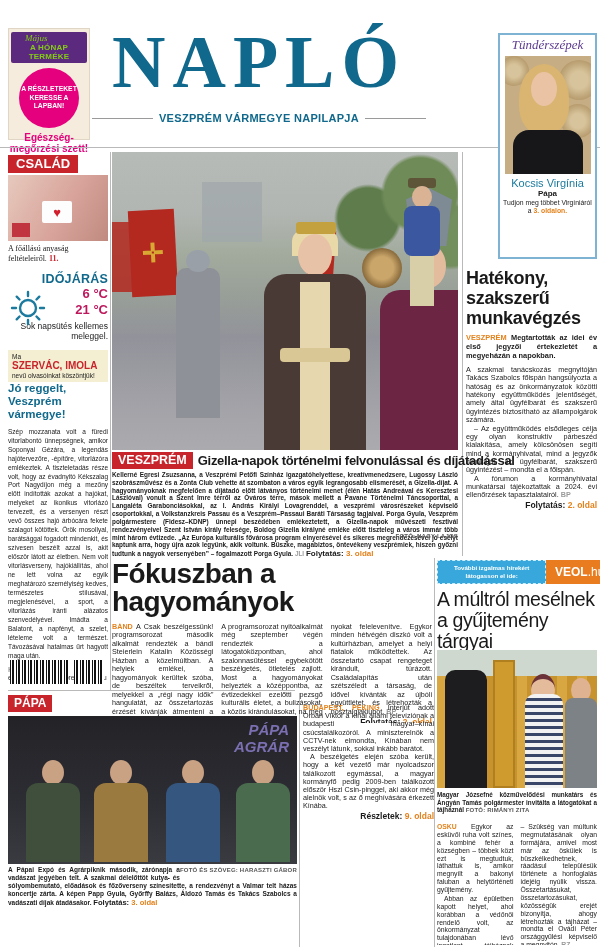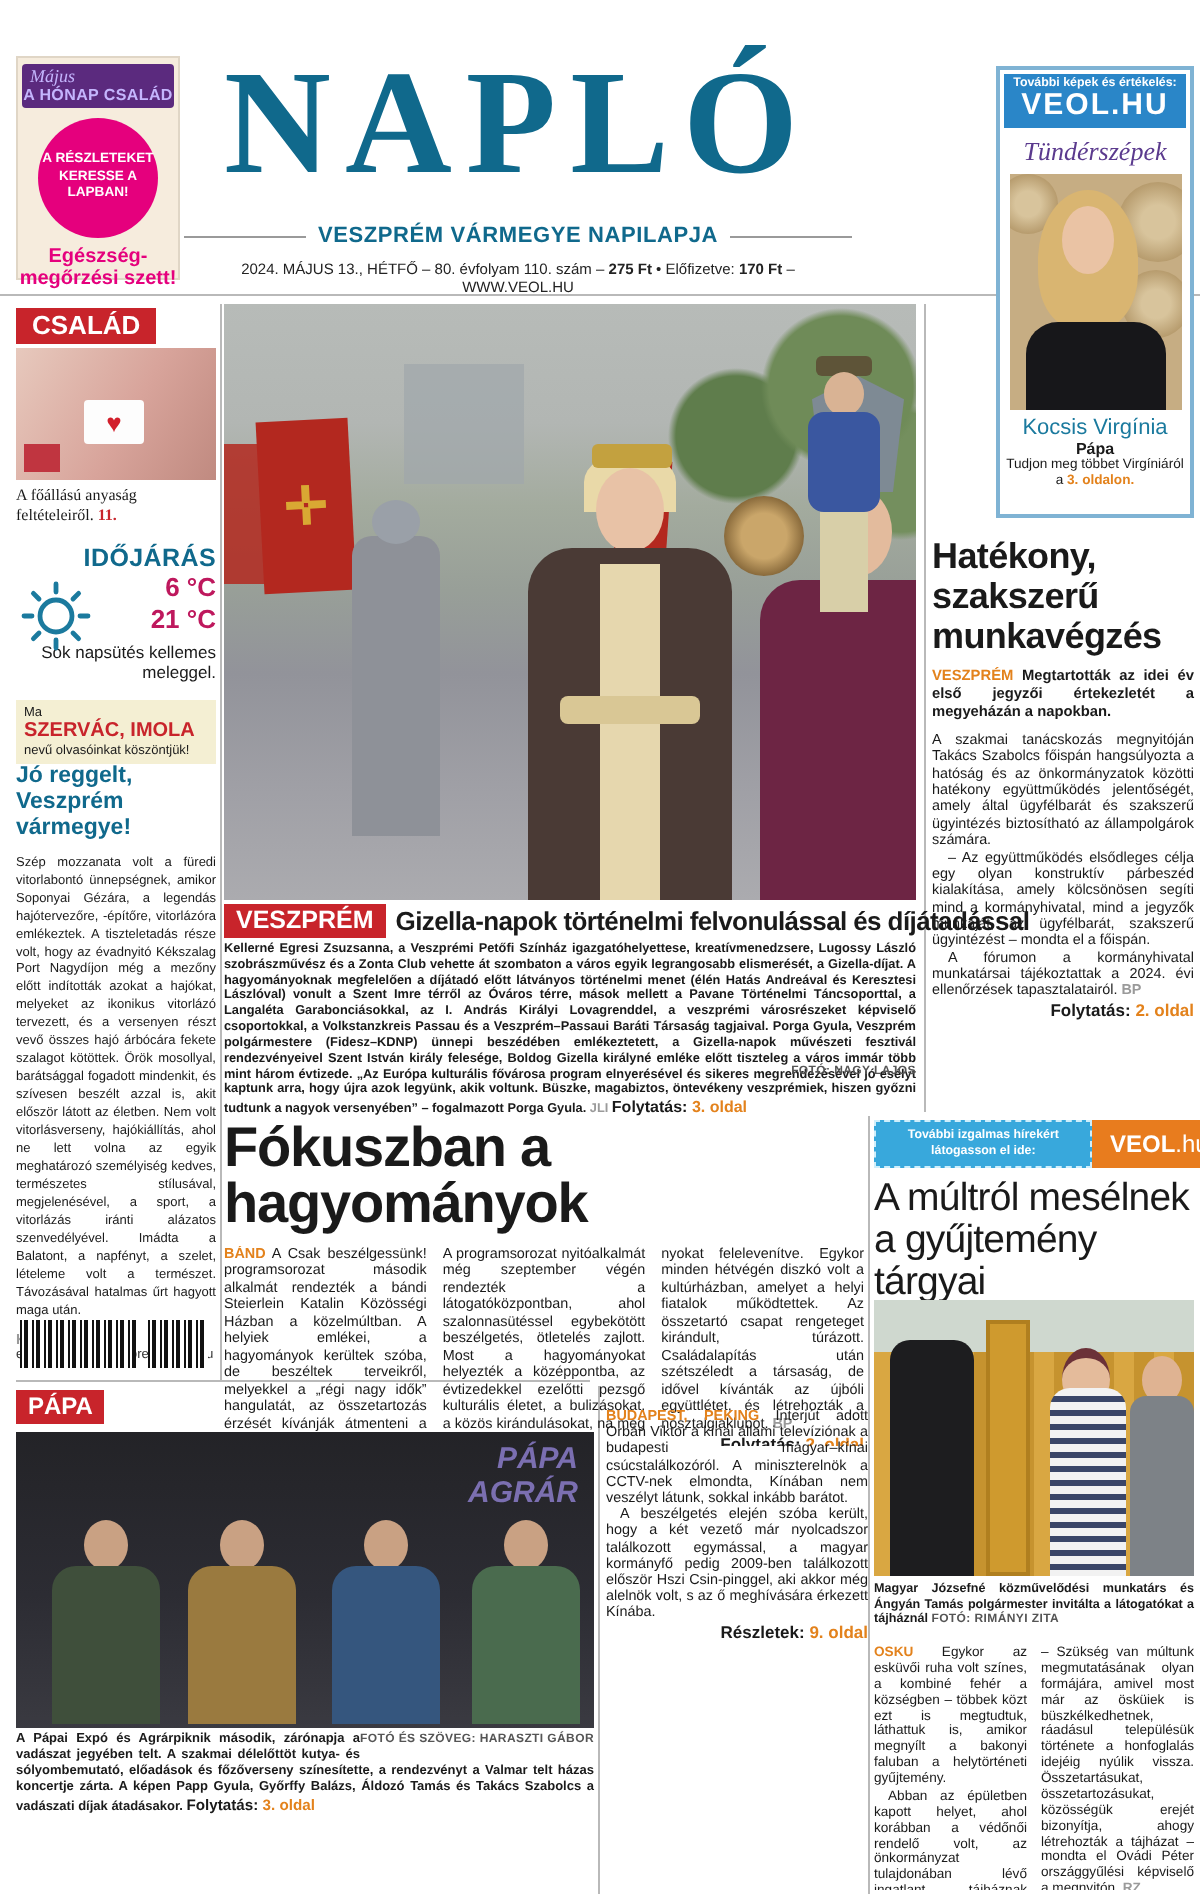--- a/index.html
+++ b/index.html
@@ -2,21 +2,21 @@
 <html><head>
 <meta charset="utf-8">
 <style>
   html,body{margin:0;padding:0;background:#e9e9e9;}
   #page{position:relative;width:600px;height:947px;background:#fff;margin:0 auto;
         font-family:"Liberation Sans",sans-serif;color:#1a1a1a;overflow:hidden;}
   .abs{position:absolute;}
   .rule{background:#b9b9b9;}
   
   .promo-month{left:8px;top:28px;width:82px;height:112px;background:#f6ecdd;border:1px solid #e0d6c6;box-sizing:border-box;text-align:center;}
-  .pm-ribbon{background:#5b2a7e;color:#c4b5fd;margin:3px 2px 0;padding:2px 0;border-radius:2px;}
+  .pm-ribbon{background:#5b2a7e;color:#84cc16;margin:3px 2px 0;padding:2px 10px;border-radius:2px;}
   .pm-script{font-family:"Liberation Serif",serif;font-style:italic;font-size:9px;text-align:left;padding-left:4px;line-height:1;}
   .pm-ribbon-main{font-weight:bold;font-size:8px;letter-spacing:.2px;}
   .pm-circle{width:60px;height:60px;border-radius:50%;background:#e5007d;color:#fff;font-weight:bold;font-size:6.8px;
              display:flex;align-items:center;justify-content:center;text-align:center;margin:5px auto 0;padding:2px;box-sizing:border-box;line-height:1.25;}
   .pm-product{color:#e5007d;font-weight:bold;font-size:10px;line-height:1.1;margin-top:4px;}
   .mast-title{left:92px;top:24px;width:334px;text-align:center;font-family:"Liberation Serif",serif;font-weight:bold;
               font-size:74px;line-height:1.05;color:#10698c;letter-spacing:7px;}
   .mast-sub{left:92px;top:112px;width:334px;display:flex;align-items:center;gap:6px;color:#10698c;font-weight:bold;font-size:11px;letter-spacing:.3px;}
   .mast-sub::before,.mast-sub::after{content:"";flex:1;height:1px;background:#9a9a9a;}
   .mast-date{left:92px;top:130px;width:334px;text-align:center;font-size:7.5px;color:#222;}
@@ -156,40 +156,33 @@
   .ruletop{left:0;top:147px;width:600px;height:1px;}
 </style>
 </head>
 <body>
 
 <div id="page">
 
   <div class="abs promo-month">
     <div class="pm-ribbon">
       <div class="pm-script">Május</div>
-      <div class="pm-ribbon-main">A HÓNAP CSALÁD</div>
+      <div class="pm-ribbon-main">A HÓNAP TERMÉKE</div>
     </div>
     <div class="pm-circle">A RÉSZLETEKET KERESSE A LAPBAN!</div>
     <div class="pm-product">Egészség-megőrzési szett!</div>
   </div>
 
   <div class="abs mast-title">NAPLÓ</div>
   <div class="abs mast-sub">
     <span>VESZPRÉM VÁRMEGYE NAPILAPJA</span>
   </div>
-  <div class="abs mast-date">
-    <span>2024. MÁJUS 13., HÉTFŐ – 80. évfolyam 110. szám – </span><b>275 Ft</b><span> • Előfizetve: </span><b>170 Ft</b><span> – WWW.VEOL.HU</span>
-  </div>
   <div class="abs rule ruletop"></div>
 
   <div class="abs promo-beauty">
-    <div class="pb-blue">
-      <div class="pb-banner">További képek és értékelés:</div>
-      <div class="pb-site">VEOL.HU</div>
-    </div>
     <div class="pb-series">Tündérszépek</div>
     <div class="pb-photo">
       <div class="pb-log1"></div>
       <div class="pb-log2"></div>
       <div class="pb-log3"></div>
       <div class="pb-hair"></div>
       <div class="pb-face"></div>
       <div class="pb-body"></div>
     </div>
     <div class="pb-name">Kocsis Virgínia</div>

